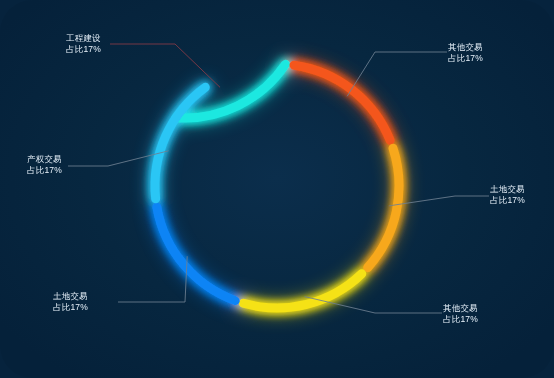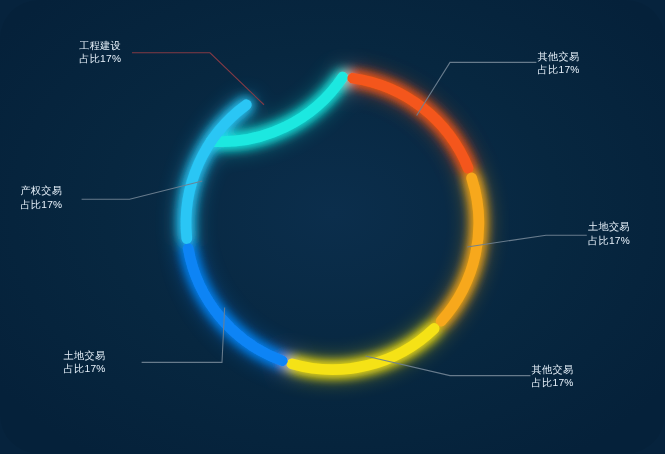--- a/index.html
+++ b/index.html
@@ -110,18 +110,18 @@
   <div class="label" style="left:443px; top:303px;">
     <span class="ln">其他交易</span>
     <span class="ln">占比17%</span>
   </div>
 
   <div class="label" style="left:53px; top:291px;">
     <span class="ln">土地交易</span>
     <span class="ln">占比17%</span>
   </div>
 
-  <div class="label" style="left:17px; top:154px;">
+  <div class="label" style="left:27px; top:154px;">
     <span class="ln">产权交易</span>
     <span class="ln">占比17%</span>
   </div>
 
 </div>
 
 </body></html>

